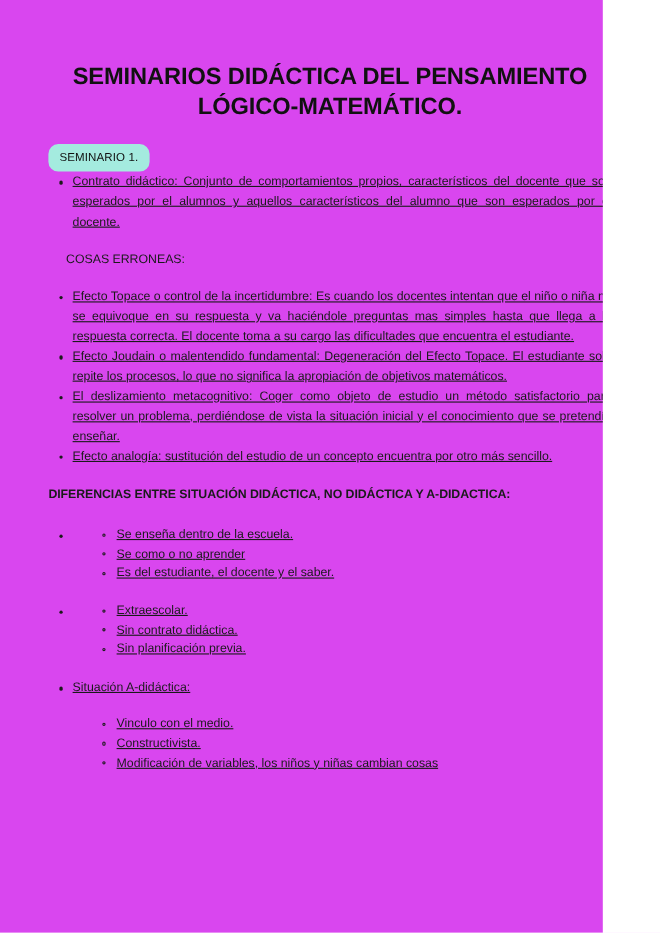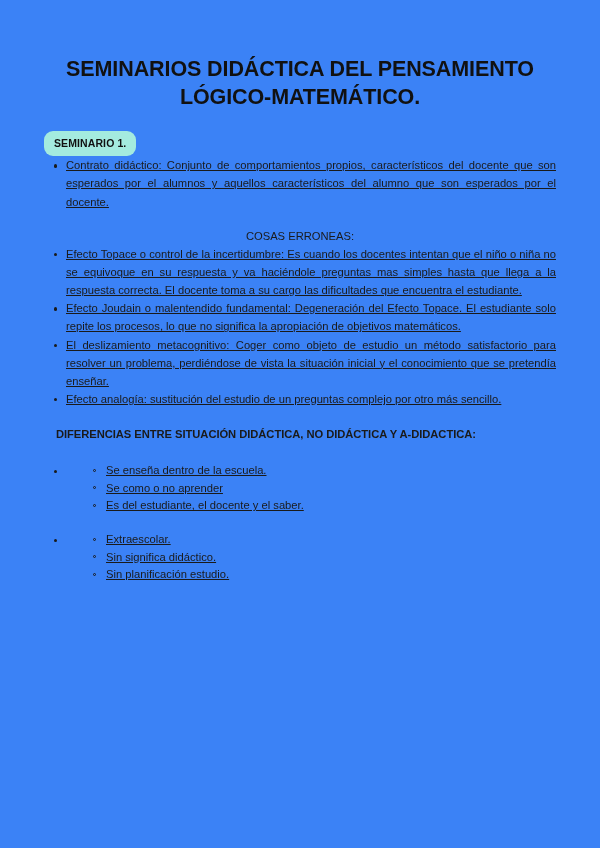--- a/index.html
+++ b/index.html
@@ -11,23 +11,23 @@
   body {
     width: 600px;
     height: 848px;
     font-family: "Liberation Sans", sans-serif;
     color: #1a1a1a;
     -webkit-font-smoothing: antialiased;
   }
 
   .page {
     position: relative;
-    width: 600px;
+    width: 548px;
     height: 848px;
-    background: #3b82f6;
+    background: #d946ef;
     box-sizing: border-box;
     padding: 17px;
     overflow: hidden;
   }
 
   .content {
     position: absolute;
     left: 44px;
     top: 0;
     width: 512px;
@@ -48,41 +48,40 @@
   
   .badge-row {
     margin-top: 19px;
     line-height: 0;
   }
   .badge {
     display: inline-block;
     background: #a4ebdf;
     color: #111111;
     font-size: 10.5px;
-    font-weight: bold;
+    font-weight: normal;
     letter-spacing: 0.1px;
     padding: 7px 10px 8px 10px;
     border-radius: 9px;
     line-height: 1;
   }
 
   
   .plain {
     font-size: 11.2px;
     line-height: 1.62;
-    margin: 0;
-    text-align: center;
+    margin: 16px;
   }
   .plain.gap-before { margin-top: 16px; }
 
   .section-head {
     font-size: 11.2px;
     font-weight: bold;
     line-height: 1.6;
-    margin: 12px;
+    margin: 0;
     letter-spacing: -0.05px;
   }
   .section-head.gap-before { margin-top: 18px; }
 
   
   ul.level1 {
     list-style: none;
     margin: 0;
     padding: 0;
     text-decoration: underline;
@@ -166,21 +165,21 @@
       <li class="l1 justify">
         <span class="txt">Efecto Topace o control de la incertidumbre: Es cuando los docentes intentan que el niño o niña no se equivoque en su respuesta y va haciéndole preguntas mas simples hasta que llega a la respuesta correcta. El docente toma a su cargo las dificultades que encuentra el estudiante.</span>
       </li>
       <li class="l1 justify">
         <span class="txt">Efecto Joudain o malentendido fundamental: Degeneración del Efecto Topace. El estudiante solo repite los procesos, lo que no significa la apropiación de objetivos matemáticos.</span>
       </li>
       <li class="l1 justify">
         <span class="txt">El deslizamiento metacognitivo: Coger como objeto de estudio un método satisfactorio para resolver un problema, perdiéndose de vista la situación inicial y el conocimiento que se pretendía enseñar.</span>
       </li>
       <li class="l1 justify">
-        <span class="txt">Efecto analogía: sustitución del estudio de un preguntas complejo por otro más sencillo.</span>
+        <span class="txt">Efecto analogía: sustitución del estudio de un concepto encuentra por otro más sencillo.</span>
       </li>
     </ul>
 
     <p class="section-head gap-before">DIFERENCIAS ENTRE SITUACIÓN DIDÁCTICA, NO DIDÁCTICA Y A-DIDACTICA:</p>
 
     <div class="block-gap-18">
 
       <div class="group">
         <ul class="level1">
           <li class="l1">
@@ -191,24 +190,36 @@
             </ul>
           </li>
         </ul>
       </div>
 
       <div class="group">
         <ul class="level1">
           <li class="l1">
             <ul class="level2">
               <li class="l2">Extraescolar.</li>
-              <li class="l2">Sin significa didáctico.</li>
-              <li class="l2">Sin planificación estudio.</li>
+              <li class="l2">Sin contrato didáctica.</li>
+              <li class="l2">Sin planificación previa.</li>
             </ul>
           </li>
         </ul>
       </div>
 
+      <div class="group">
+        <ul class="level1">
+          <li class="l1">
+            <span class="txt">Situación A-didáctica:</span>
+            <ul class="level2">
+              <li class="l2">Vinculo con el medio.</li>
+              <li class="l2">Constructivista.</li>
+              <li class="l2">Modificación de variables, los niños y niñas cambian cosas</li>
+            </ul>
+          </li>
+        </ul>
+      </div>
 
     </div>
 
   </div>
 </div>
 
 </body></html>

